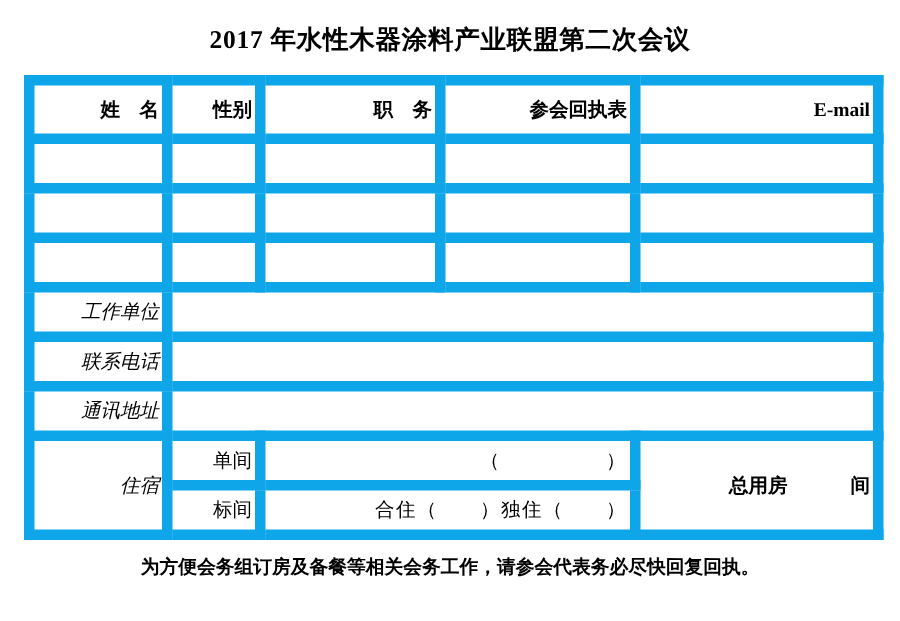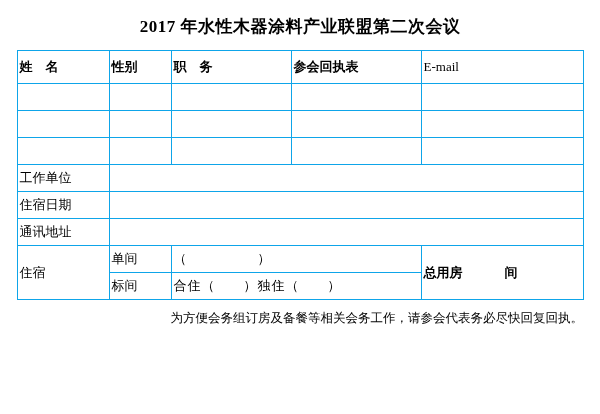--- a/index.html
+++ b/index.html
@@ -31,42 +31,43 @@
     line-height: 26px;
     letter-spacing: 0.5px;
   }
   table.receipt {
     border-collapse: collapse;
     width: 566px;
     margin: 8px auto 0 auto;
     table-layout: fixed;
   }
   table.receipt td {
-    border: 1px solid #0ea5e9;
+    border: 7px solid #0ea5e9;
     height: 26px;
     font-size: 13px;
-    text-align: left;
+    text-align: right;
     vertical-align: middle;
     padding: 0 2px;
   }
   .hdr {
     height: 32px !important;
     font-weight: bold;
     font-size: 14px;
   }
   .email-hdr {
-    font-weight: normal;
+    font-weight: bold;
     font-family: "Liberation Serif", serif;
     font-size: 14px;
   }
   .row-blank td {
     height: 27px;
   }
   .label-cell {
     font-size: 13.5px;
+    font-style: italic;
   }
   .sub-label {
     font-size: 13px;
   }
   .sub-content {
     text-align: left;
     padding-left: 14px;
     font-size: 13px;
     letter-spacing: 1px;
   }
@@ -78,21 +79,22 @@
   }
   .total-cell .gap {
     display: inline-block;
     width: 42px;
   }
   .footer-note {
     margin: 9px auto 0 auto;
     width: 566px;
     font-size: 12.5px;
     line-height: 18px;
-    text-align: right;
+    text-align: center;
+    font-weight: bold;
   }
 </style>
 </head>
 <body>
 
 <div class="page">
 
   <div class="title-block">
     <div class="title-line">2017 年水性木器涂料产业联盟第二次会议</div>
   </div>
@@ -134,21 +136,21 @@
         <td></td>
         <td></td>
         <td></td>
       </tr>
 
       <tr>
         <td class="label-cell">工作单位</td>
         <td colspan="4"></td>
       </tr>
       <tr>
-        <td class="label-cell">住宿日期</td>
+        <td class="label-cell">联系电话</td>
         <td colspan="4"></td>
       </tr>
       <tr>
         <td class="label-cell">通讯地址</td>
         <td colspan="4"></td>
       </tr>
 
       <tr>
         <td rowspan="2" class="label-cell">住宿</td>
         <td class="sub-label">单间</td>

